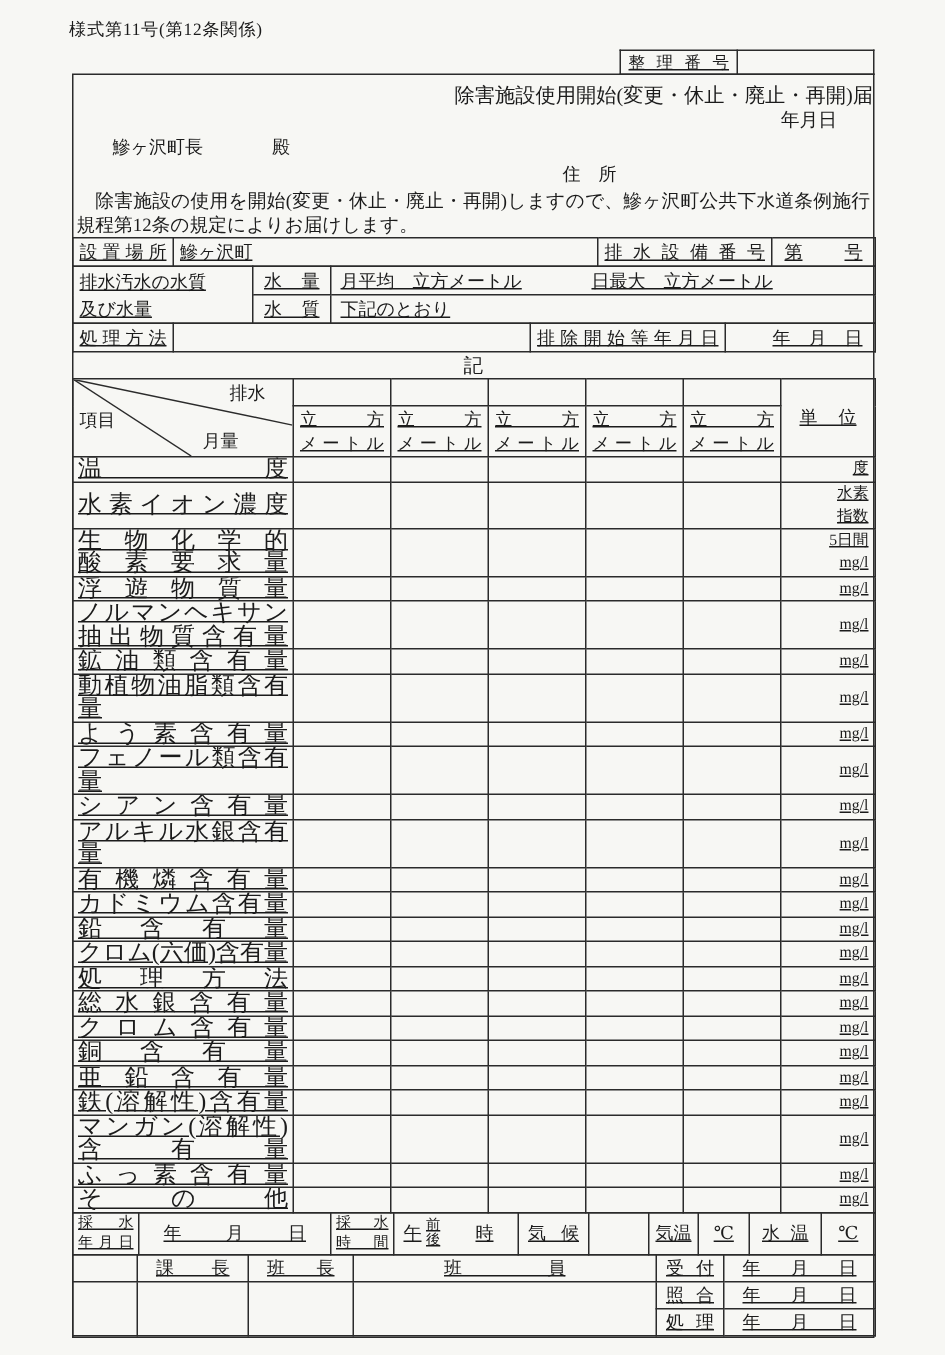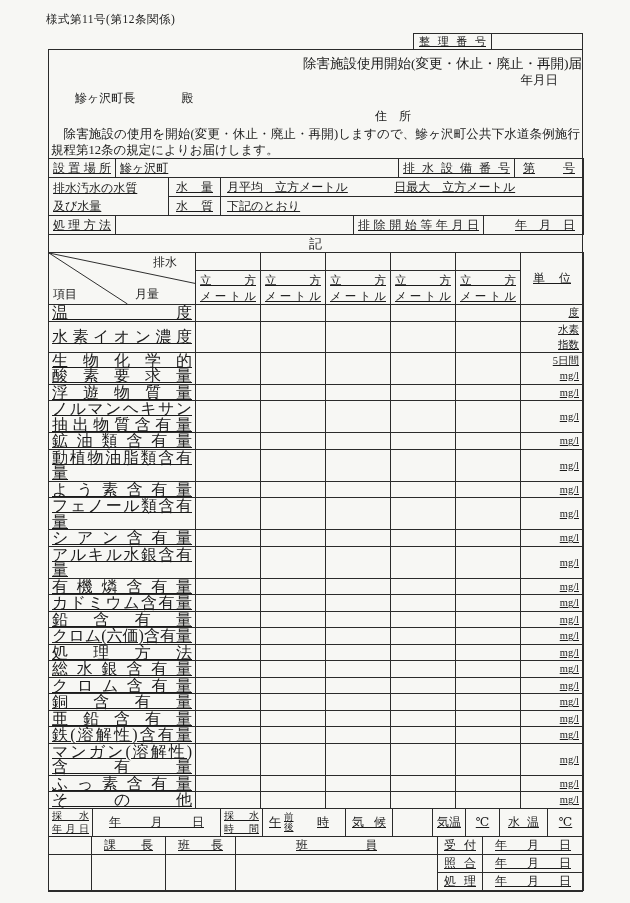--- a/index.html
+++ b/index.html
@@ -45,21 +45,21 @@
   .lbl2 div{line-height:18px;padding:0 4px;text-align:left;}
   
   .note{height:18px;line-height:18px;text-align:center;font-size:13px;}
   
   .param .ph1{height:18px;}
   .param .ph2{height:34px;}
   .corner{position:relative;padding:0;}
   .corner svg{position:absolute;left:0;top:0;width:100%;height:100%;}
   .corner svg line{stroke:#2b2b2b;stroke-width:1;}
   .c-top{position:absolute;top:1px;left:104px;}
-  .c-left{position:absolute;bottom:1px;left:4px;}
+  .c-left{position:absolute;bottom:15px;left:4px;}
   .c-bot{position:absolute;bottom:1px;left:86px;}
   .m3h{font-size:11.5px;}
   .m3h .jl{line-height:16px;padding:0 4px;}
   .unit-h .jl{padding:0 12px;font-size:12px;}
   .r-std{height:15.5px;}
   .r-tall{height:31px;}
   .plabel .jl{line-height:15.5px;padding:0 3px;font-size:16px;}
   .punit{text-align:right;font-size:10.5px;}
   .punit div{line-height:15px;padding-right:4px;}
   

